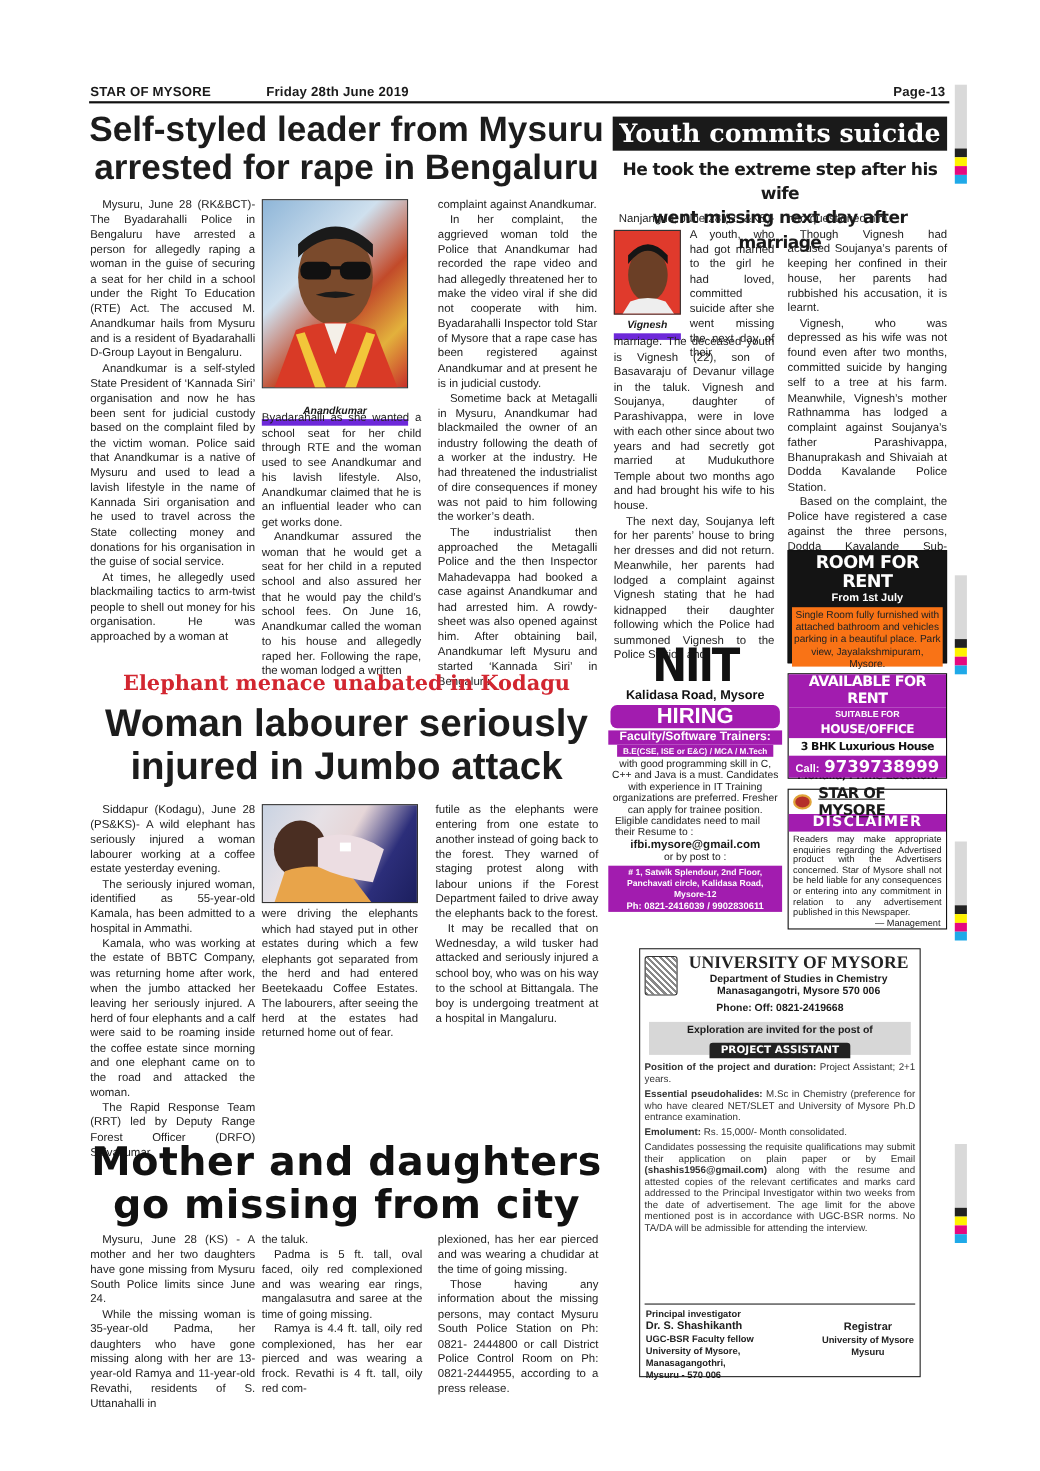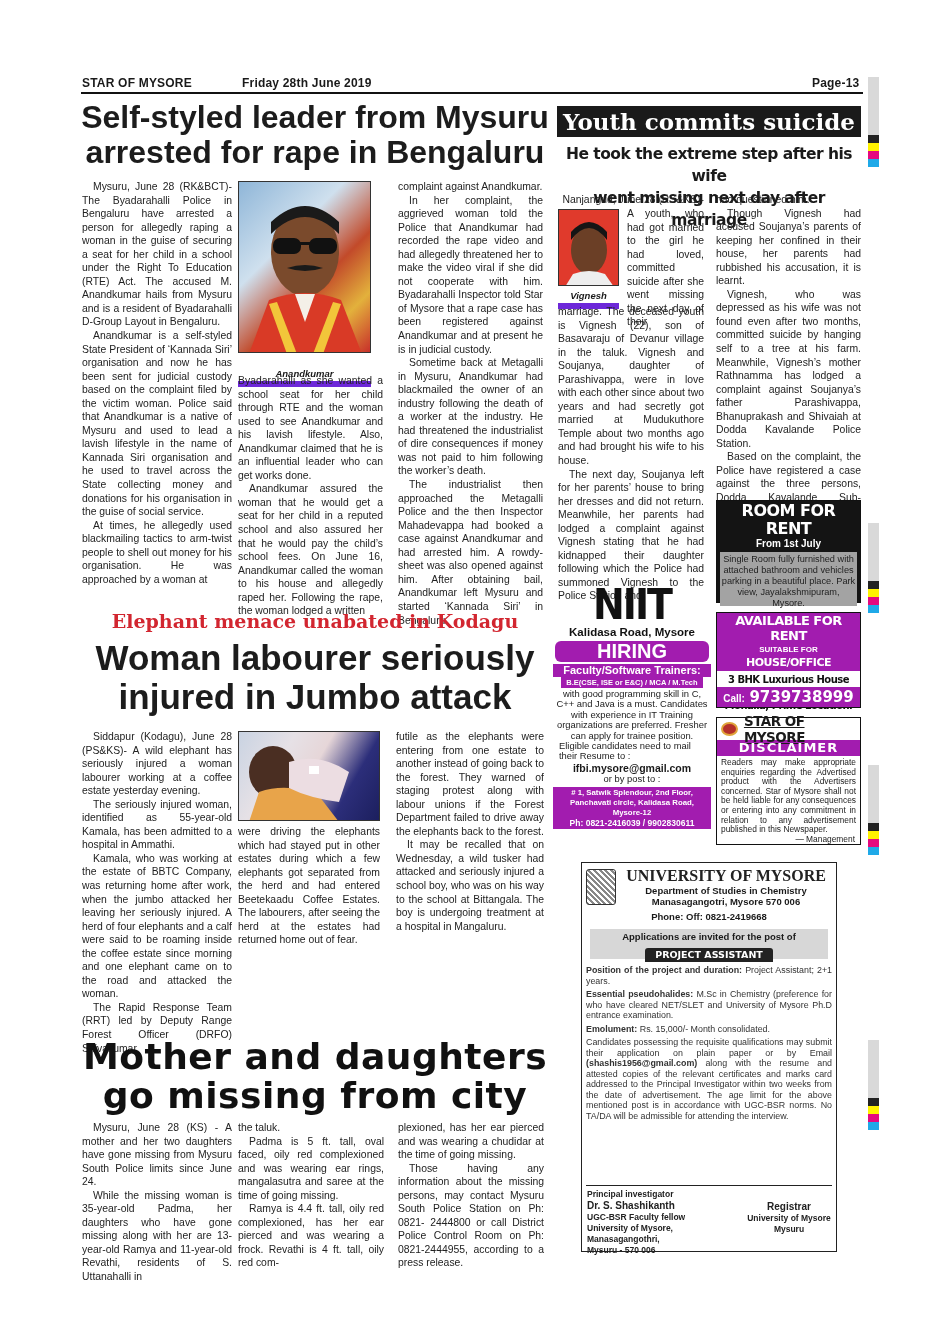--- a/index.html
+++ b/index.html
@@ -138,21 +138,21 @@
 <div class="abs col" style="left:716px;top:193px;width:145px;">
   <p style="text-indent:0">had questioned him.</p>
   <p>Though Vignesh had accused Soujanya’s parents of keeping her confined in their house, her parents had rubbished his accusation, it is learnt.</p>
   <p>Vignesh, who was depressed as his wife was not found even after two months, committed suicide by hanging self to a tree at his farm. Meanwhile, Vignesh’s mother Rathnamma has lodged a complaint against Soujanya’s father Parashivappa, Bhanuprakash and Shivaiah at Dodda Kavalande Police Station.</p>
   <p>Based on the complaint, the Police have registered a case against the three persons, Dodda Kavalande Sub-Inspector Ravikumar told Star of Mysore.</p>
 </div>
 
 <div class="abs ad-box" style="left:716px;top:500px;width:145px;height:103px;background:#141414;">
   <div class="cond" style="color:#fff;text-align:center;font-size:16px;line-height:18px;margin-top:1px;">ROOM FOR RENT</div>
   <div style="color:#fff;text-align:center;font-weight:bold;font-size:10px;line-height:12px;">From 1st July</div>
-  <div style="background:#a3a3a3;margin:2px 3px 0 3px;height:54px;text-align:center;font-size:9.2px;line-height:11px;padding-top:2px;color:#222;">Single Room fully furnished with attached bathroom and vehicles parking in a beautiful place. Park view, Jayalakshmipuram, Mysore.</div>
+  <div style="background:#f97316;margin:2px 3px 0 3px;height:54px;text-align:center;font-size:9.2px;line-height:11px;padding-top:2px;color:#222;">Single Room fully furnished with attached bathroom and vehicles parking in a beautiful place. Park view, Jayalakshmipuram, Mysore.</div>
   <div class="cond" style="color:#fff;text-align:center;font-size:9.5px;line-height:13px;">Call : 0821-2510759 / 93421-11535</div>
 </div>
 
 <div class="abs ad-box" style="left:716px;top:612px;width:145px;height:96px;">
   <div class="blk cond" style="font-size:13px;line-height:15px;">AVAILABLE FOR RENT</div>
   <div class="blk" style="font-size:8px;line-height:13px;padding-bottom:1px;">
     <span>SUITABLE FOR</span>
     <span class="cond" style="font-size:11px;">HOUSE/OFFICE</span>
   </div>
   <div class="cond" style="text-align:center;font-size:10px;line-height:13px;padding:2px 2px 0 2px;color:#111;">3 BHK Luxurious House with car park in V V Mohalla, Prime Location.</div>
@@ -240,21 +240,21 @@
 
 <div class="abs" style="left:581px;top:862px;width:256px;height:390px;border:1.5px solid #222;">
   <div style="position:absolute;left:4px;top:6px;width:30px;height:36px;border:1px solid #333;border-radius:3px;background:repeating-linear-gradient(45deg,#888 0 2px,#fff 2px 4px);"></div>
   <div style="position:absolute;left:38px;top:4px;right:4px;text-align:center;">
     <div style="font-family:'Liberation Serif',serif;font-weight:bold;font-size:16px;line-height:18px;color:#222;">UNIVERSITY OF MYSORE</div>
     <div style="font-weight:bold;font-size:9.5px;line-height:11px;">Department of Studies in Chemistry</div>
     <div style="font-weight:bold;font-size:9.5px;line-height:11px;">Manasagangotri, Mysore 570 006</div>
   </div>
   <div style="position:absolute;left:0;right:0;top:48px;text-align:center;font-weight:bold;font-size:9.5px;">Phone: Off: 0821-2419668</div>
   <div style="position:absolute;left:8px;right:8px;top:66px;height:30px;background:#d7d7d7;text-align:center;">
-    <div style="font-weight:bold;font-size:9.5px;line-height:15px;">Applications are invited for the post of</div>
+    <div style="font-weight:bold;font-size:9.5px;line-height:15px;">Exploration are invited for the post of</div>
     <div style="display:inline-block;background:#222;color:#fff;font-family:'DejaVu Sans',sans-serif;font-weight:bold;font-size:9.5px;line-height:14px;padding:0 10px;border-radius:3px 3px 0 0;">PROJECT ASSISTANT</div>
   </div>
   <div style="position:absolute;left:4px;right:4px;top:99px;font-size:8.9px;line-height:10.5px;text-align:justify;color:#333;">
     <p style="margin-top:3px;"><b>Position of the project and duration:</b> <span>Project Assistant; 2+1 years.</span></p>
     <p style="margin-top:3px;"><b>Essential pseudohalides:</b> <span>M.Sc in Chemistry (preference for who have cleared NET/SLET and University of Mysore Ph.D entrance examination.</span></p>
     <p style="margin-top:3px;"><b>Emolument:</b> <span>Rs. 15,000/- Month consolidated.</span></p>
     <p style="margin-top:3px;"><span>Candidates possessing the requisite qualifications may submit their application on plain paper or by Email</span> <b>(shashis1956@gmail.com)</b> <span>along with the resume and attested copies of the relevant certificates and marks card addressed to the Principal Investigator within two weeks from the date of advertisement. The age limit for the above mentioned post is in accordance with UGC-BSR norms. No TA/DA will be admissible for attending the interview.</span></p>
   </div>
   <div style="position:absolute;left:4px;right:4px;top:322px;border-top:1px solid #222;"></div>
   <div style="position:absolute;left:5px;top:326px;width:160px;font-weight:bold;font-size:8.5px;line-height:11px;color:#222;">

